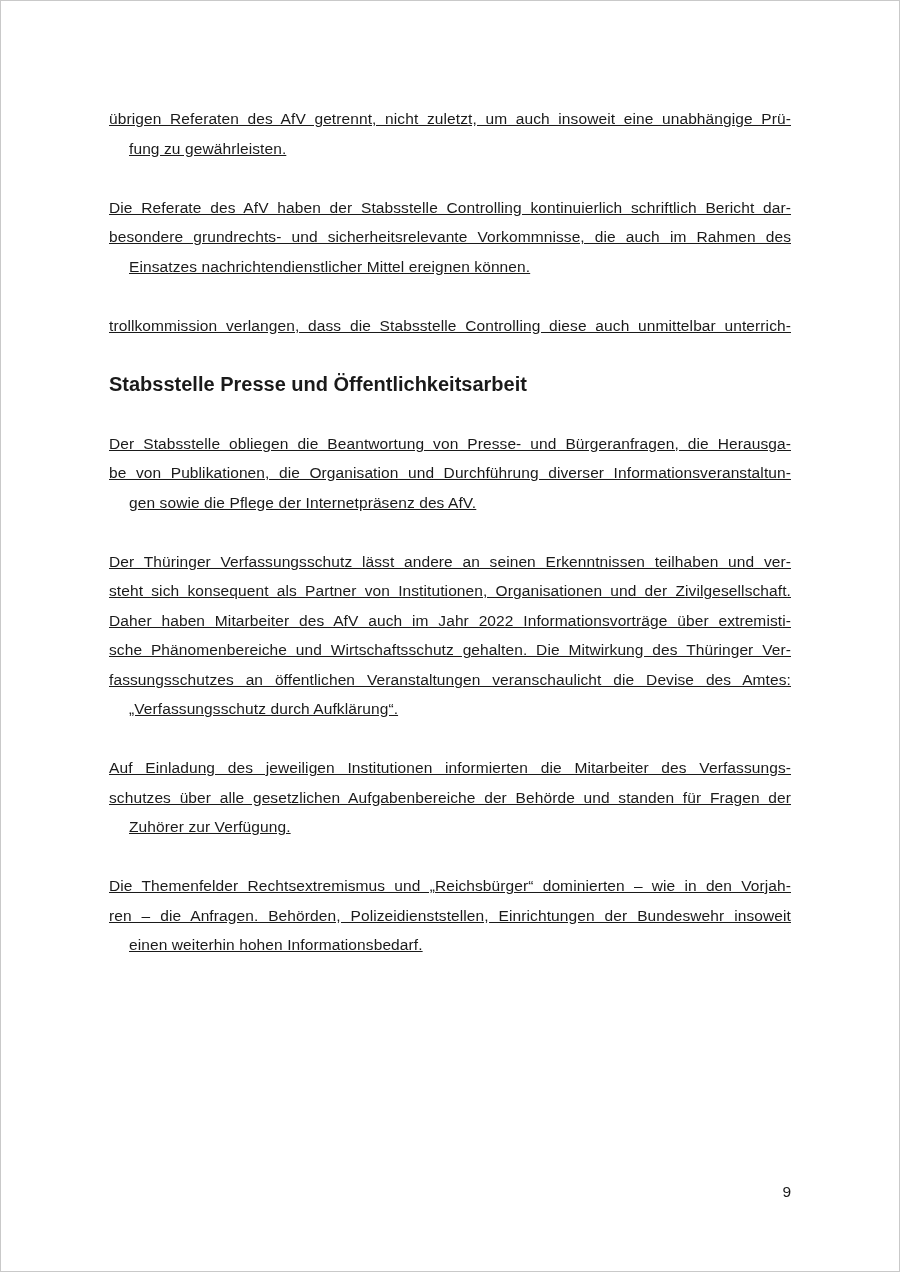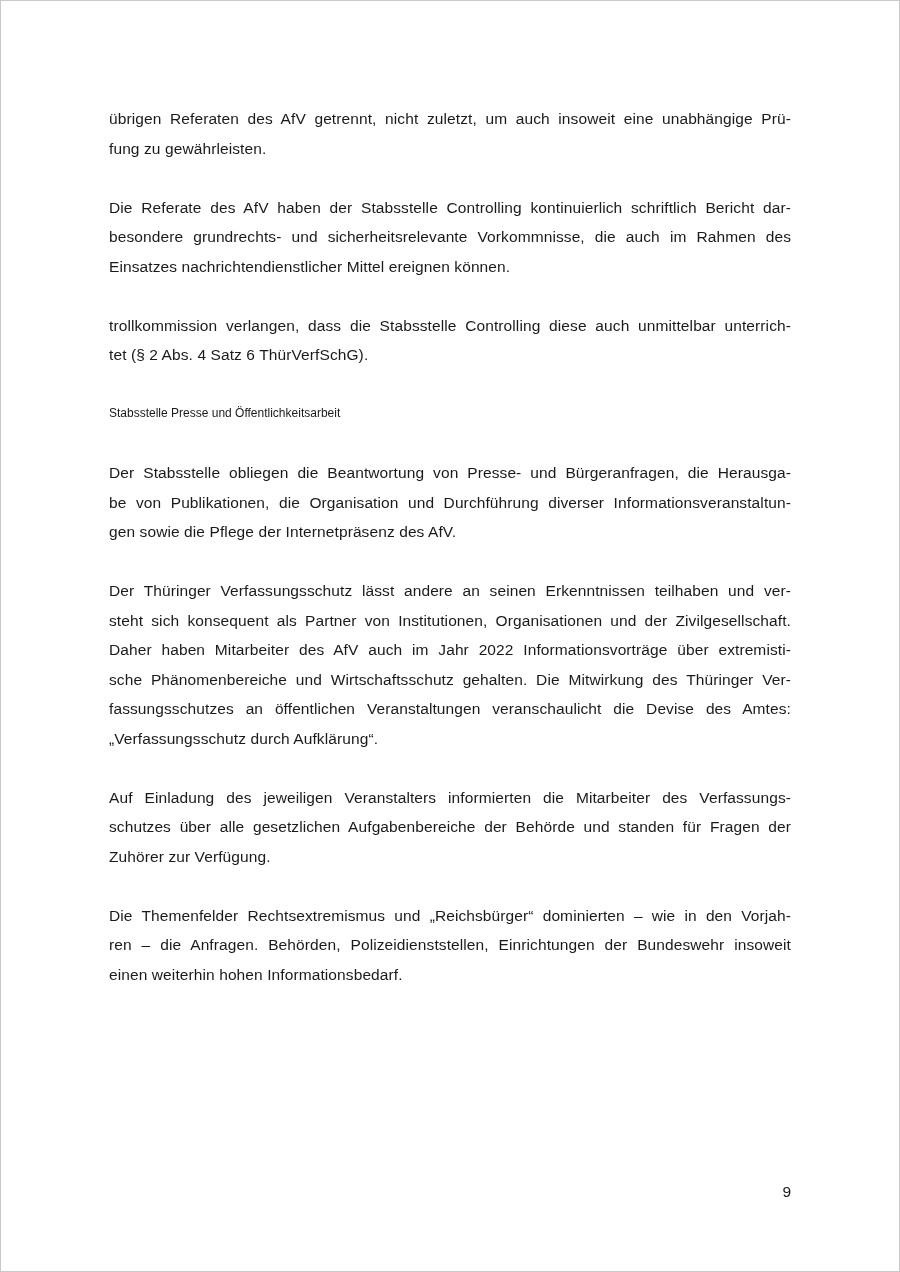--- a/index.html
+++ b/index.html
@@ -28,28 +28,30 @@
   .block {
     margin: 0 0 29.5px 0;
   }
   .line {
     font-size: 15.5px;
     line-height: 29.5px;
     text-align: justify;
     text-align-last: justify;
     white-space: normal;
     letter-spacing: 0.1px;
+    text-decoration: underline;
   }
   .line.last {
     text-align-last: left;
+    margin-left: 20px;
   }
   .heading {
-    font-size: 12px;
+    font-size: 20px;
     line-height: 29.5px;
-    font-weight: normal;
+    font-weight: bold;
     margin: 0 0 29.5px 0;
     text-align: left;
   }
   .page-number {
     position: absolute;
     top: 1180px;
     right: 108px;
     font-size: 15.5px;
     line-height: 22px;
     color: #1a1a1a;
@@ -67,42 +69,41 @@
     </div>
 
     <div class="block">
       <div class="line">Die Referate des AfV haben der Stabsstelle Controlling kontinuierlich schriftlich Bericht dar-</div>
       <div class="line">besondere grundrechts- und sicherheitsrelevante Vorkommnisse, die auch im Rahmen des</div>
       <div class="line last">Einsatzes nachrichtendienstlicher Mittel ereignen können.</div>
     </div>
 
     <div class="block">
       <div class="line">trollkommission verlangen, dass die Stabsstelle Controlling diese auch unmittelbar unterrich-</div>
-      <div class="line last">tet (§ 2 Abs. 4 Satz 6 ThürVerfSchG).</div>
     </div>
 
     <h2 class="heading">Stabsstelle Presse und Öffentlichkeitsarbeit</h2>
 
     <div class="block">
       <div class="line">Der Stabsstelle obliegen die Beantwortung von Presse- und Bürgeranfragen, die Herausga-</div>
       <div class="line">be von Publikationen, die Organisation und Durchführung diverser Informationsveranstaltun-</div>
       <div class="line last">gen sowie die Pflege der Internetpräsenz des AfV.</div>
     </div>
 
     <div class="block">
       <div class="line">Der Thüringer Verfassungsschutz lässt andere an seinen Erkenntnissen teilhaben und ver-</div>
       <div class="line">steht sich konsequent als Partner von Institutionen, Organisationen und der Zivilgesellschaft.</div>
       <div class="line">Daher haben Mitarbeiter des AfV auch im Jahr 2022 Informationsvorträge über extremisti-</div>
       <div class="line">sche Phänomenbereiche und Wirtschaftsschutz gehalten. Die Mitwirkung des Thüringer Ver-</div>
       <div class="line">fassungsschutzes an öffentlichen Veranstaltungen veranschaulicht die Devise des Amtes:</div>
       <div class="line last">„Verfassungsschutz durch Aufklärung“.</div>
     </div>
 
     <div class="block">
-      <div class="line">Auf Einladung des jeweiligen Veranstalters informierten die Mitarbeiter des Verfassungs-</div>
+      <div class="line">Auf Einladung des jeweiligen Institutionen informierten die Mitarbeiter des Verfassungs-</div>
       <div class="line">schutzes über alle gesetzlichen Aufgabenbereiche der Behörde und standen für Fragen der</div>
       <div class="line last">Zuhörer zur Verfügung.</div>
     </div>
 
     <div class="block">
       <div class="line">Die Themenfelder Rechtsextremismus und „Reichsbürger“ dominierten – wie in den Vorjah-</div>
       <div class="line">ren – die Anfragen. Behörden, Polizeidienststellen, Einrichtungen der Bundeswehr insoweit</div>
       <div class="line last">einen weiterhin hohen Informationsbedarf.</div>
     </div>
 

